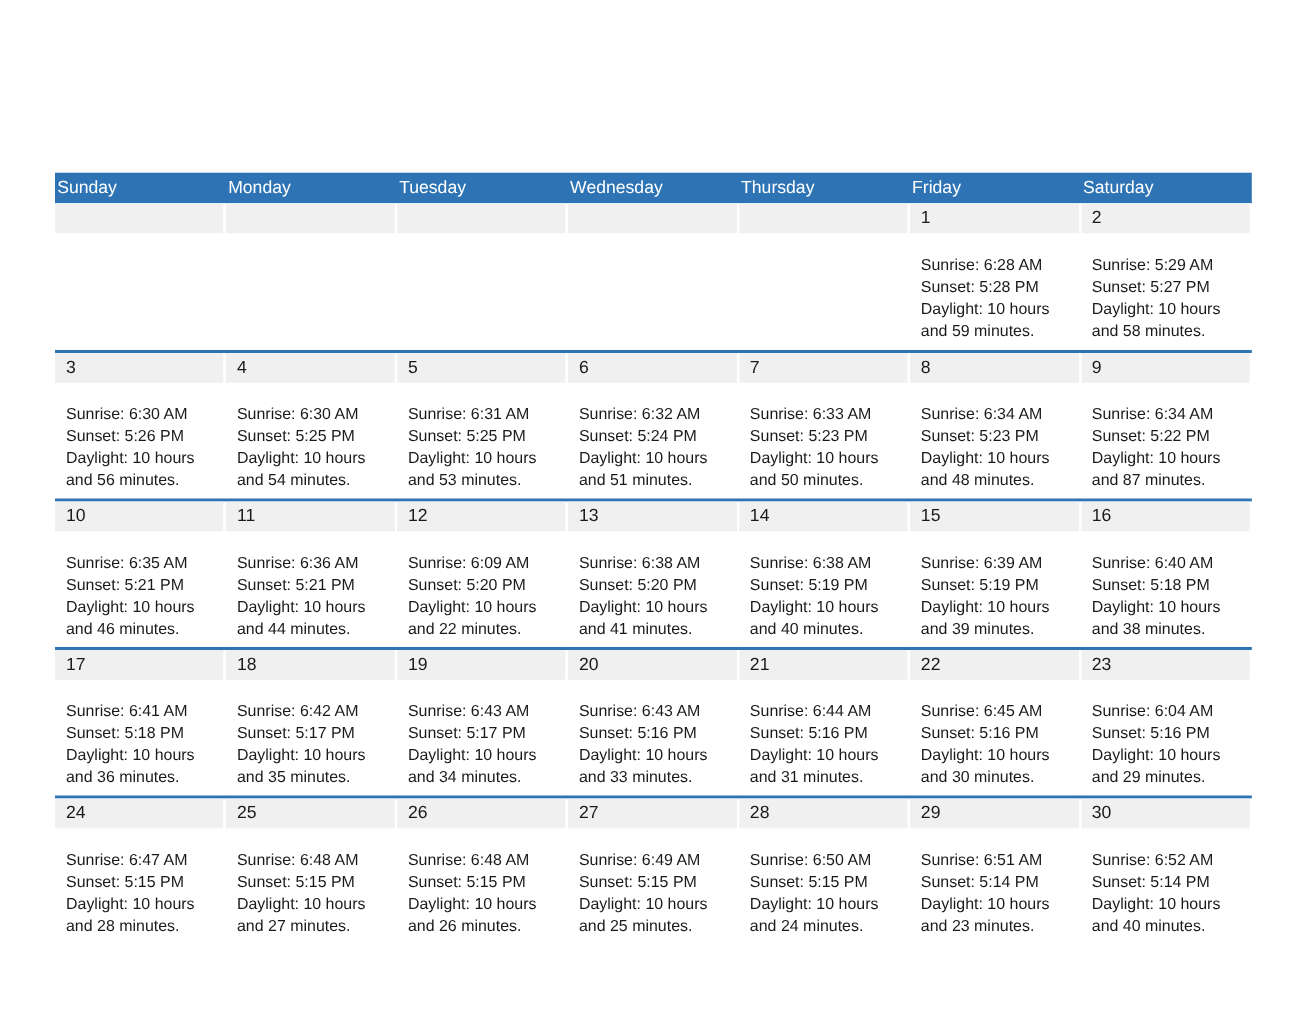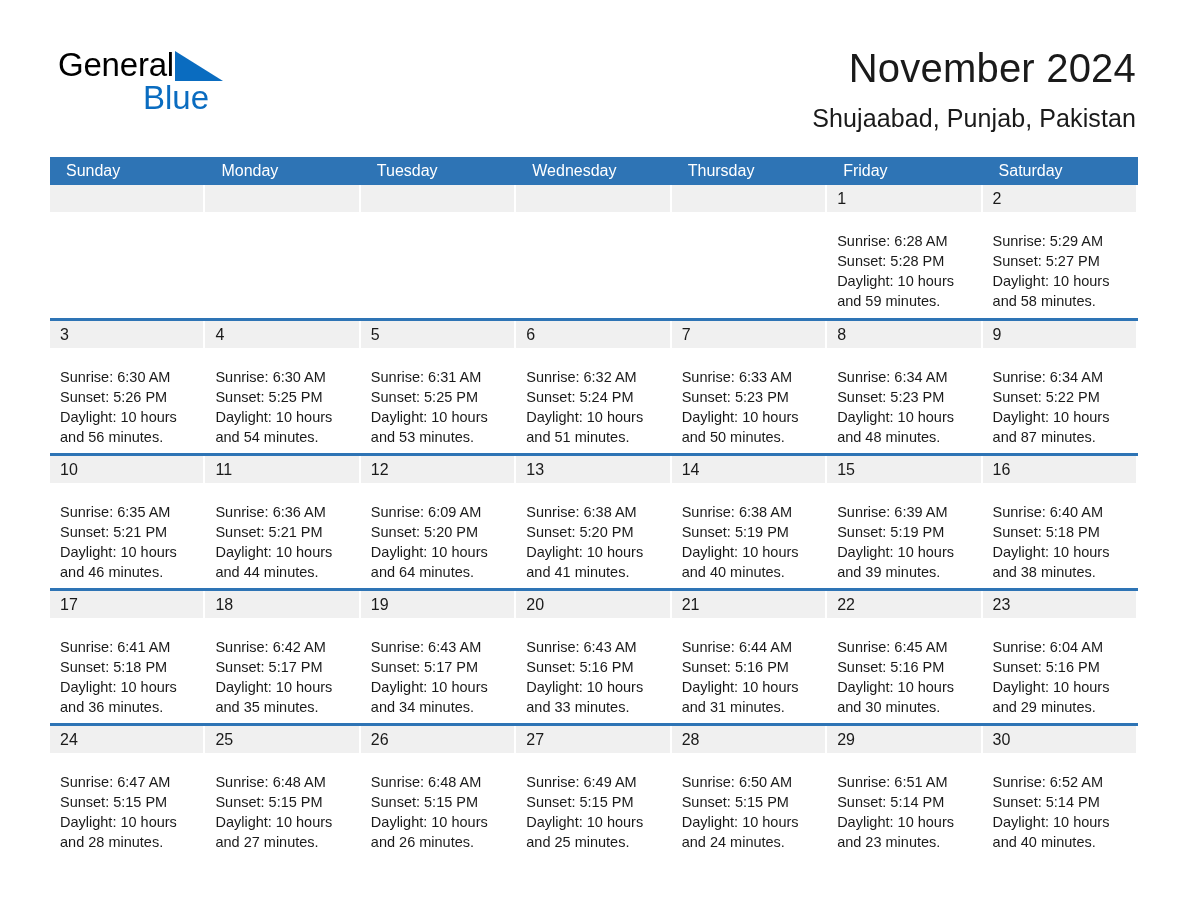--- a/index.html
+++ b/index.html
@@ -102,21 +102,21 @@
   .week-head {
     display: grid;
     grid-template-columns: repeat(7, 1fr);
     background: #2e74b5;
     height: 28px;
   }
   .week-head .dow {
     color: #ffffff;
     font-size: 16px;
     line-height: 28px;
-    padding-left: 16px;
+    padding-left: 2px;
     white-space: nowrap;
   }
 
   .week {
     display: grid;
     grid-template-columns: repeat(7, 1fr);
     border-top: 3px solid #2e74b5;
     height: 135px;
     background: #ffffff;
   }
@@ -150,38 +150,20 @@
     line-height: 20px;
     color: #1a1a1a;
     white-space: nowrap;
   }
 </style>
 </head>
 <body>
 
 <div class="page">
 
-  <div class="top">
-
-    <div class="logo">
-      <div class="logo-row1">
-        <span class="logo-general">General</span>
-        <svg class="logo-tri" viewBox="0 0 48 30" aria-hidden="true">
-          <polygon points="0,0 48,30 0,30" fill="#0a6cc0"></polygon>
-        </svg>
-      </div>
-      <div class="logo-row2">Blue</div>
-    </div>
-
-    <div class="title-block">
-      <h1 class="cal-title">November 2024</h1>
-      <h2 class="cal-subtitle">Shujaabad, Punjab, Pakistan</h2>
-    </div>
-
-  </div>
 
   <div class="calendar">
 
     <div class="week-head">
       <div class="dow">Sunday</div>
       <div class="dow">Monday</div>
       <div class="dow">Tuesday</div>
       <div class="dow">Wednesday</div>
       <div class="dow">Thursday</div>
       <div class="dow">Friday</div>
@@ -331,21 +313,21 @@
             </div>
           </div>
           <div class="cell">
             <div class="daynum-band">
               <span class="daynum">12</span>
             </div>
             <div class="cell-body">
               <div class="line">Sunrise: 6:09 AM</div>
               <div class="line">Sunset: 5:20 PM</div>
               <div class="line">Daylight: 10 hours</div>
-              <div class="line">and 64 minutes.</div>
+              <div class="line">and 22 minutes.</div>
             </div>
           </div>
           <div class="cell">
             <div class="daynum-band">
               <span class="daynum">13</span>
             </div>
             <div class="cell-body">
               <div class="line">Sunrise: 6:38 AM</div>
               <div class="line">Sunset: 5:20 PM</div>
               <div class="line">Daylight: 10 hours</div>

